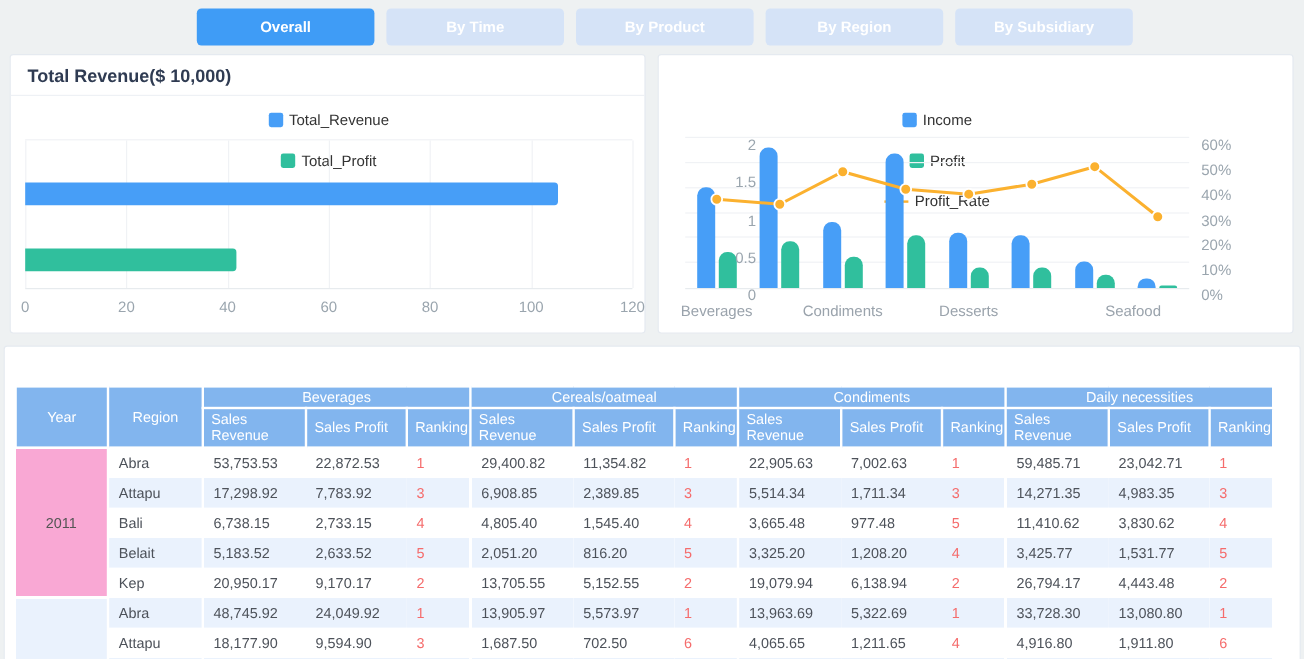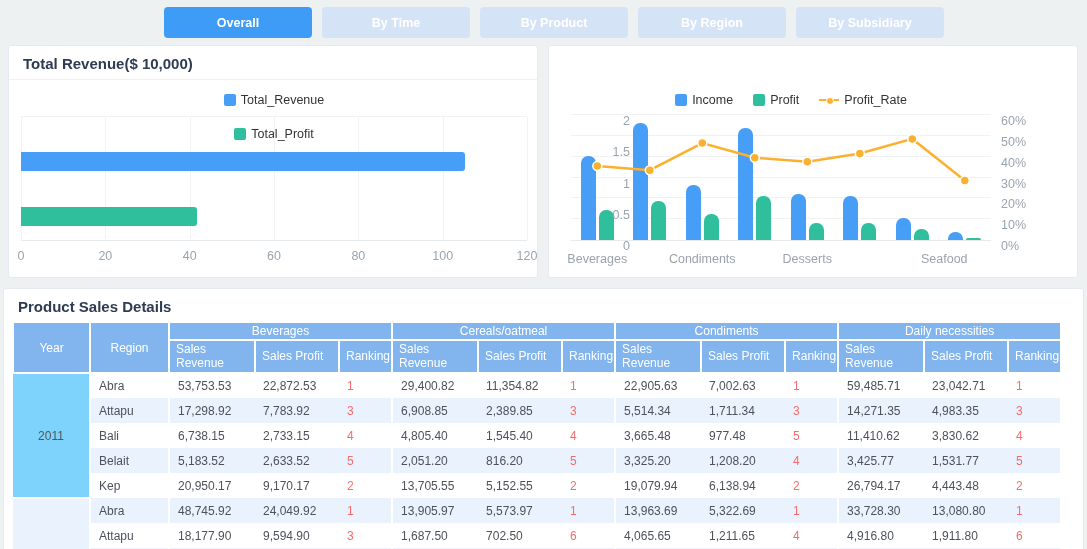--- a/index.html
+++ b/index.html
@@ -63,21 +63,21 @@
     table-layout:fixed; width:1048px; font-size:12px; }
   #sales-table th { background:#82b5ee; color:#fff; font-weight:normal;
     border:2px solid #fff; padding:1px 6px; }
   #sales-table thead tr.group-row th { height:18px; text-align:center; padding:0; }
   #sales-table thead tr.sub-row th { height:33px; text-align:left;
     vertical-align:middle; line-height:1.15;margin-top:19px; }
   #sales-table thead th.span-th { text-align:center; vertical-align:middle; }
   #sales-table td { height:25px; padding:0 8px; color:#4d525a;
     vertical-align:middle; white-space:nowrap; overflow:hidden; }
   #sales-table tr.alt td { background:#eaf2fd; }
-  #sales-table td.year-cell { background:#7dd3fc; text-align:center;
+  #sales-table td.year-cell { background:#f9a8d4; text-align:center;
     color:#555; border-right:2px solid #fff; border-bottom:2px solid #fff; }
   #sales-table td.region { border-right:2px solid #fff; }
   #sales-table td.rank { color:#f56c6c; border-right:2px solid #fff; }
 </style>
 </head>
 <body>
 
 <div class="tabbar">
   <button class="tab active">Overall</button>
   <button class="tab">By Time</button>
@@ -114,21 +114,21 @@
       <div class="xtick" style="left: 16.6667%;">20</div>
       <div class="xtick" style="left: 33.3333%;">40</div>
       <div class="xtick" style="left: 50%;">60</div>
       <div class="xtick" style="left: 66.6667%;">80</div>
       <div class="xtick" style="left: 83.3333%;">100</div>
       <div class="xtick" style="left: 100%;">120</div>
     </div>
 </div>
 
 <div class="card" id="card-right">
-  <div class="legend" style="left:32px; top:47px; width:420px;">
+  <div class="legend" style="left:22px; top:47px; width:420px;flex-direction:column;">
     <span class="legend-item">
       <span class="sq" style="background:#479ef7"></span>
       <span>Income</span>
     </span>
     <span class="legend-item">
       <span class="sq" style="background:#30bf9d"></span>
       <span>Profit</span>
     </span>
     <span class="legend-item">
       <span class="line-icon"></span>
@@ -200,21 +200,20 @@
       <div class="yr-label" style="top: 166.167px;">10%</div>
       <div class="yr-label" style="top: 145.333px;">20%</div>
       <div class="yr-label" style="top: 124.5px;">30%</div>
       <div class="yr-label" style="top: 103.667px;">40%</div>
       <div class="yr-label" style="top: 82.8333px;">50%</div>
       <div class="yr-label" style="top: 62px;">60%</div>
     </div>
 </div>
 
 <div class="card" id="card-table">
-  <div class="card-title" style="border-bottom:none; padding-bottom:4px;">Product Sales Details</div>
   <table id="sales-table">
     <colgroup>
       <col style="width:77px">
         <col style="width:79px">
       <col style="width:86px">
         <col style="width:84px">
         <col style="width:53px">
       <col style="width:86px">
         <col style="width:84px">
         <col style="width:53px">

